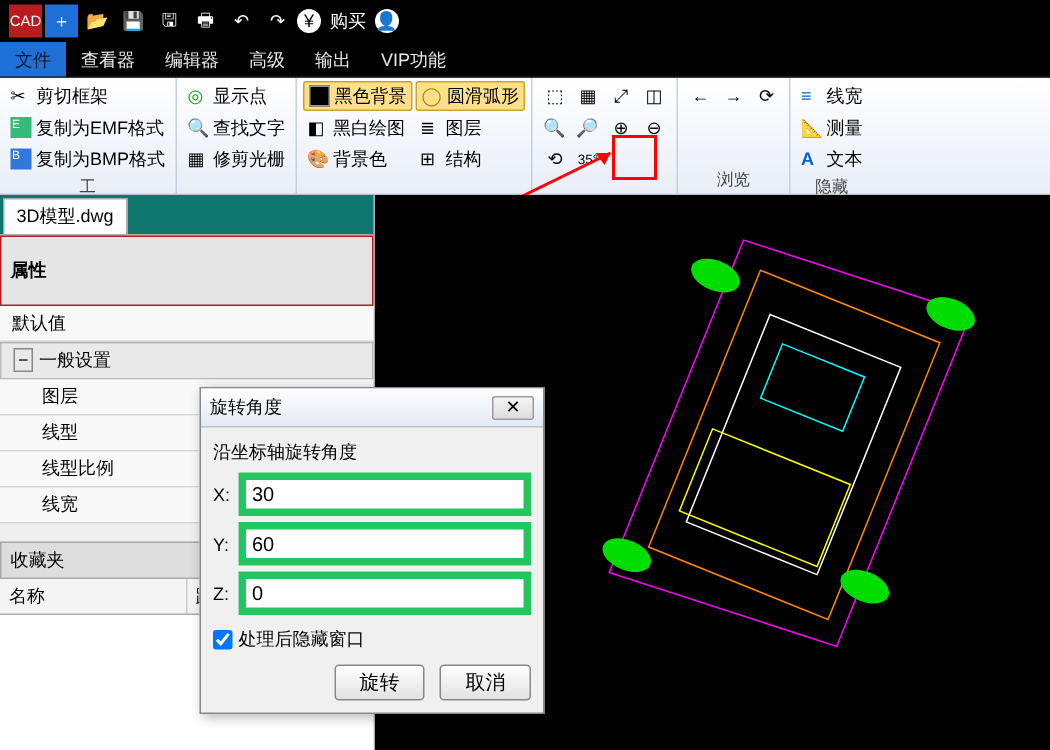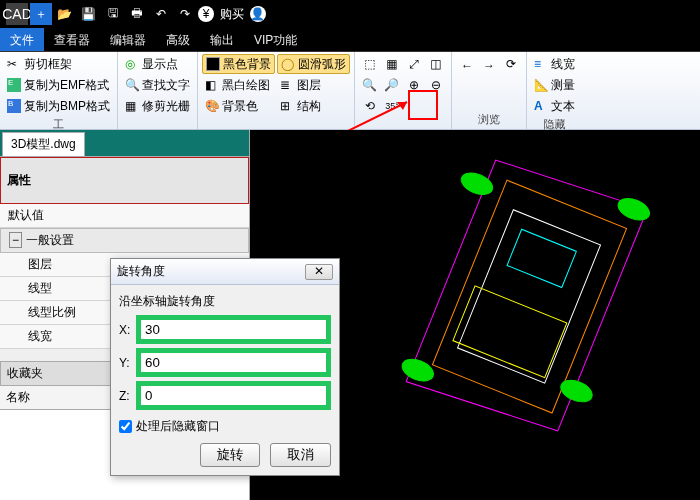--- a/index.html
+++ b/index.html
@@ -3,21 +3,21 @@
 <meta charset="utf-8">
 <style>
 *{box-sizing:border-box;margin:0;padding:0;font-family:"Microsoft YaHei",sans-serif}
 body{width:700px;height:500px;overflow:hidden;background:#fff;font-size:12px}
 .titlebar{height:28px;background:#000;color:#fff;display:flex;align-items:center;padding:0 6px}
 .titlebar .tbtn{width:22px;height:22px;display:flex;align-items:center;justify-content:center;margin-right:2px;cursor:pointer}
 .titlebar .title{flex:1;text-align:center;font-size:13px}
 .titlebar .right{display:flex;align-items:center;gap:6px}
 .menubar{height:24px;background:#000;display:flex;border-bottom:1px solid #333}
 .menubar .mitem{color:#e9e9e9;padding:4px 10px;cursor:pointer}
-.menubar .mitem.active{background:#1e6fd6;color:#ffffff}
+.menubar .mitem.active{background:#1e6fd6;color:#0f172a}
 .ribbon{height:78px;background:linear-gradient(#fff,#e8eef7);border-bottom:1px solid #b8c4d6;display:flex}
 .rgroup{border-right:1px solid #c5d0df;padding:2px 4px;display:flex;flex-direction:column}
 .rgroup .gbody{flex:1;display:flex;gap:2px}
 .rgroup .glabel{text-align:center;font-size:11px;color:#444;padding-top:1px}
 .ritem{display:flex;align-items:center;gap:3px;padding:2px 3px;white-space:nowrap;cursor:pointer;height:20px}
 .ritem.toggle{background:#ffe08a;border:1px solid #c9a32a;border-radius:2px}
 .ricon{width:14px;height:14px;display:inline-block}
 .iconbtn{width:22px;height:20px;display:flex;align-items:center;justify-content:center;cursor:pointer}
 .col{display:flex;flex-direction:column;gap:1px}
 .hl-box{position:absolute;border:2px solid red;pointer-events:none}
@@ -26,41 +26,41 @@
 .leftpanel{width:250px;background:#efefef;display:flex;flex-direction:column;border-right:1px solid #aaa}
 .tabstrip{display:flex;background:#0f766e;border-bottom:1px solid #aaa}
 .tab{padding:3px 8px;background:#fff;border:1px solid #aaa;border-bottom:none;margin:2px 2px 0 2px}
 .phead{background:#e5e5e5;border:1px solid #b91c1c;padding:14px 6px;font-weight:bold}
 .prow{padding:3px 8px;border-bottom:1px solid #d4d4d4;background:#f8f8f8}
 .prow.grp{background:#e9e9e9;border:1px solid #bbb}
 .favhead{background:#ddd;border:1px solid #aaa;padding:3px 6px;margin-top:6px}
 .favcols{display:flex;border-bottom:1px solid #aaa;background:#f4f4f4}
 .favcols>div{flex:1;padding:3px 6px;border-right:1px solid #ccc}
 .viewport{flex:1;background:#000;position:relative;overflow:hidden}
-.dialog{position:absolute;left:110px;top:128px;width:230px;background:#f0f0f0;border:1px solid #888;box-shadow:2px 2px 8px rgba(0,0,0,.3);z-index:10}
+.dialog{position:absolute;left:133px;top:128px;width:230px;background:#f0f0f0;border:1px solid #888;box-shadow:2px 2px 8px rgba(0,0,0,.3);z-index:10}
 .dlg-title{background:linear-gradient(#fff,#e2e8f5);border-bottom:1px solid #b8c4d6;padding:4px 6px;display:flex;align-items:center}
 .dlg-title .t{flex:1}
 .dlg-close{width:28px;height:16px;background:linear-gradient(#f5f5f5,#ddd);border:1px solid #999;border-radius:2px;text-align:center;line-height:12px;cursor:pointer}
 .dlg-body{padding:8px}
 .fieldset-label{font-size:12px;margin-bottom:5px}
 .frow{display:flex;align-items:center;margin:4px 0}
 .frow label{width:24px}
 .frow input[type=text]{flex:1;border:5px solid #22c55e;padding:2px 4px;background:#fff}
 .chkrow{margin:8px 0;display:flex;align-items:center;gap:4px}
 .btnrow{display:flex;justify-content:flex-end;gap:10px;margin-top:6px}
 .btnrow button{padding:2px 16px;border:1px solid #888;background:linear-gradient(#fff,#e2e2e2);border-radius:3px;cursor:pointer}
 
 .model{position:absolute;left:170px;top:20px;width:230px;height:330px;transform:rotate(22deg)}
 .model .box{position:absolute;border:1px solid}
 </style>
 </head>
 <body>
 
 <div class="titlebar">
-  <div class="tbtn" style="background:#404040;font-size:14px;color:#fff">CAD</div>
+  <div class="tbtn" style="background:#b91c1c;font-size:10px;color:#fff">CAD</div>
   <div class="tbtn" style="background:#1e6fd6;color:#fff">＋</div>
   <div class="tbtn">📂</div>
   <div class="tbtn">💾</div>
   <div class="tbtn">🖫</div>
   <div class="tbtn">🖶</div>
   <div class="tbtn">↶</div>
   <div class="tbtn">↷</div>
   <div class="right">
     <span style="background:#fff;color:#000;border-radius:50%;width:16px;height:16px;text-align:center;line-height:16px">¥</span>
     <span>购买</span>

